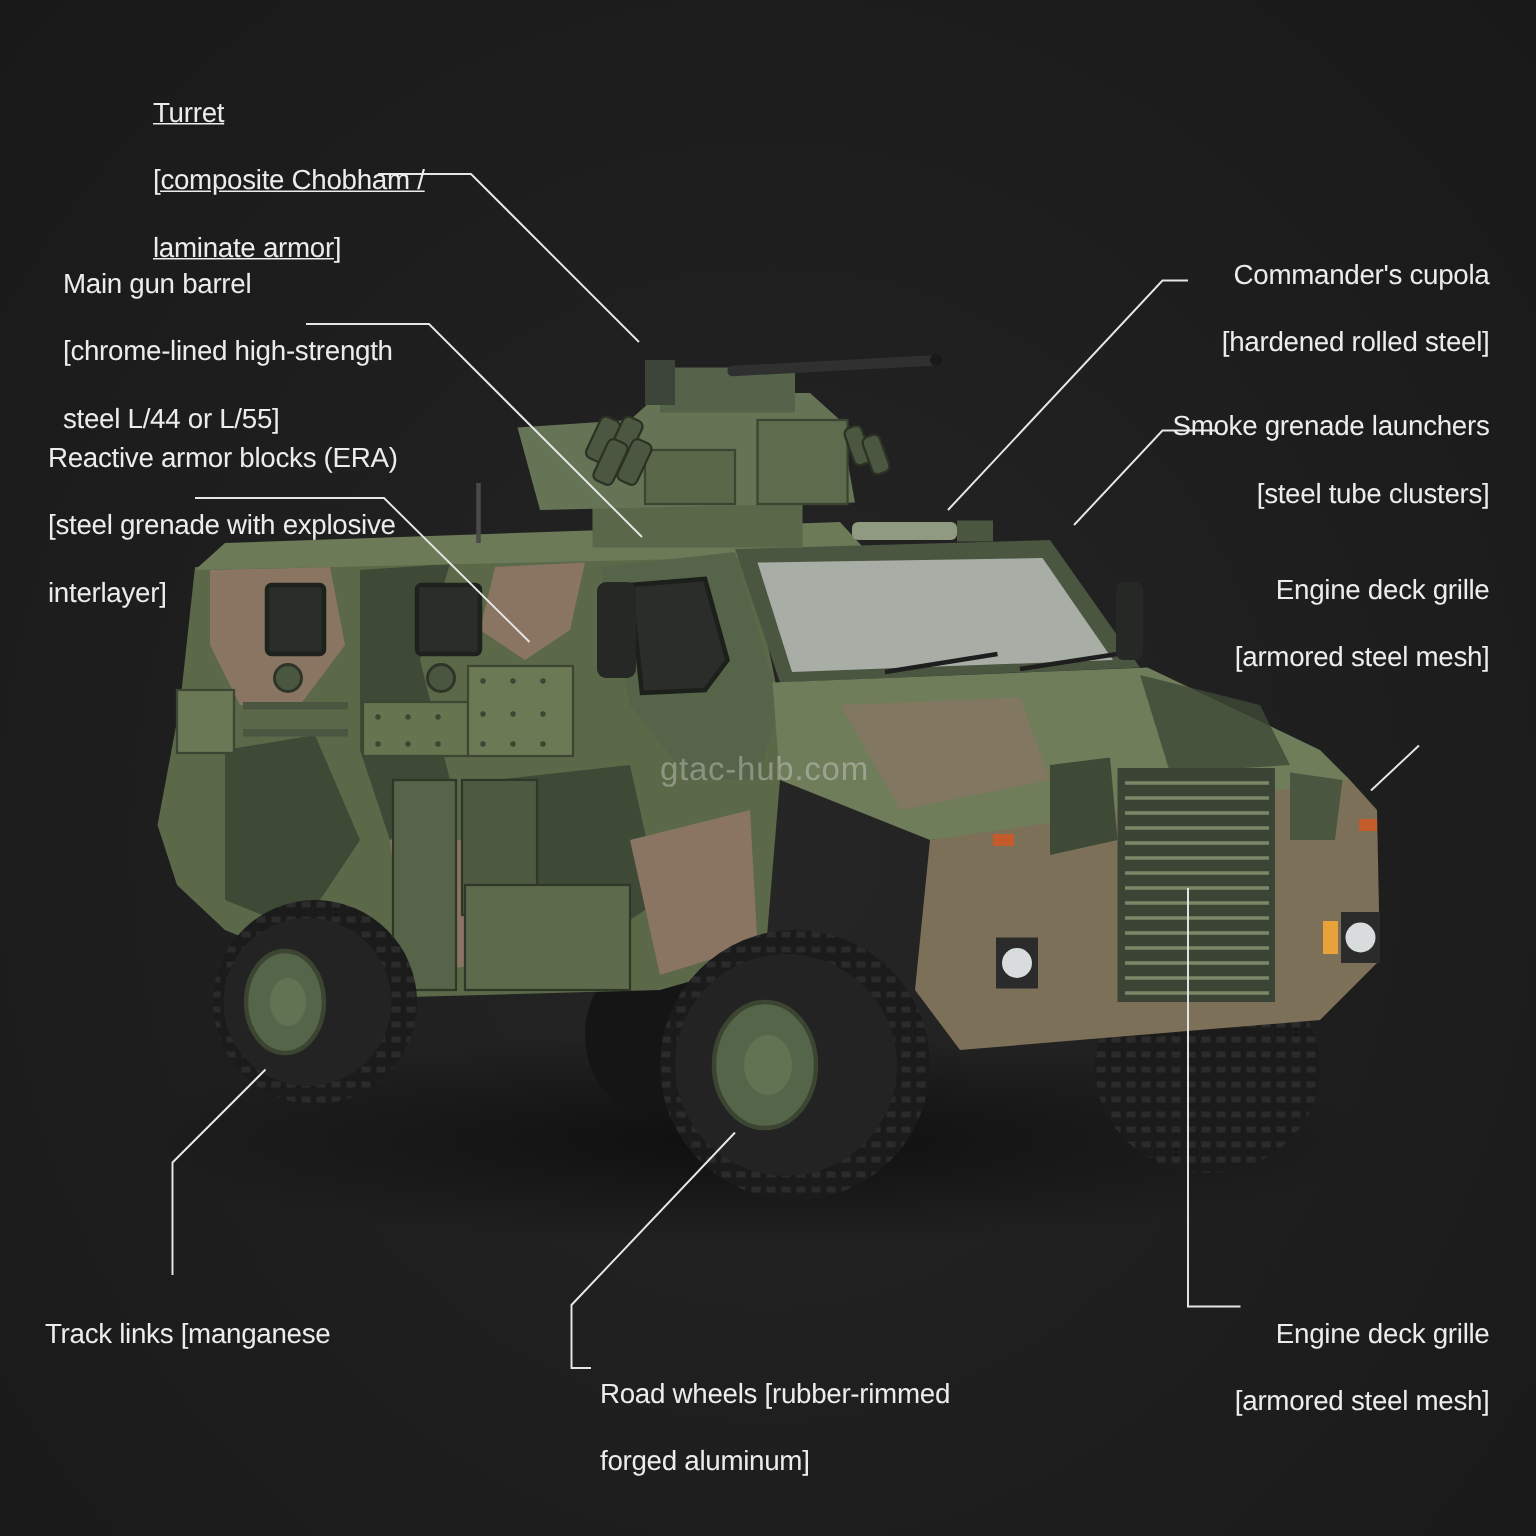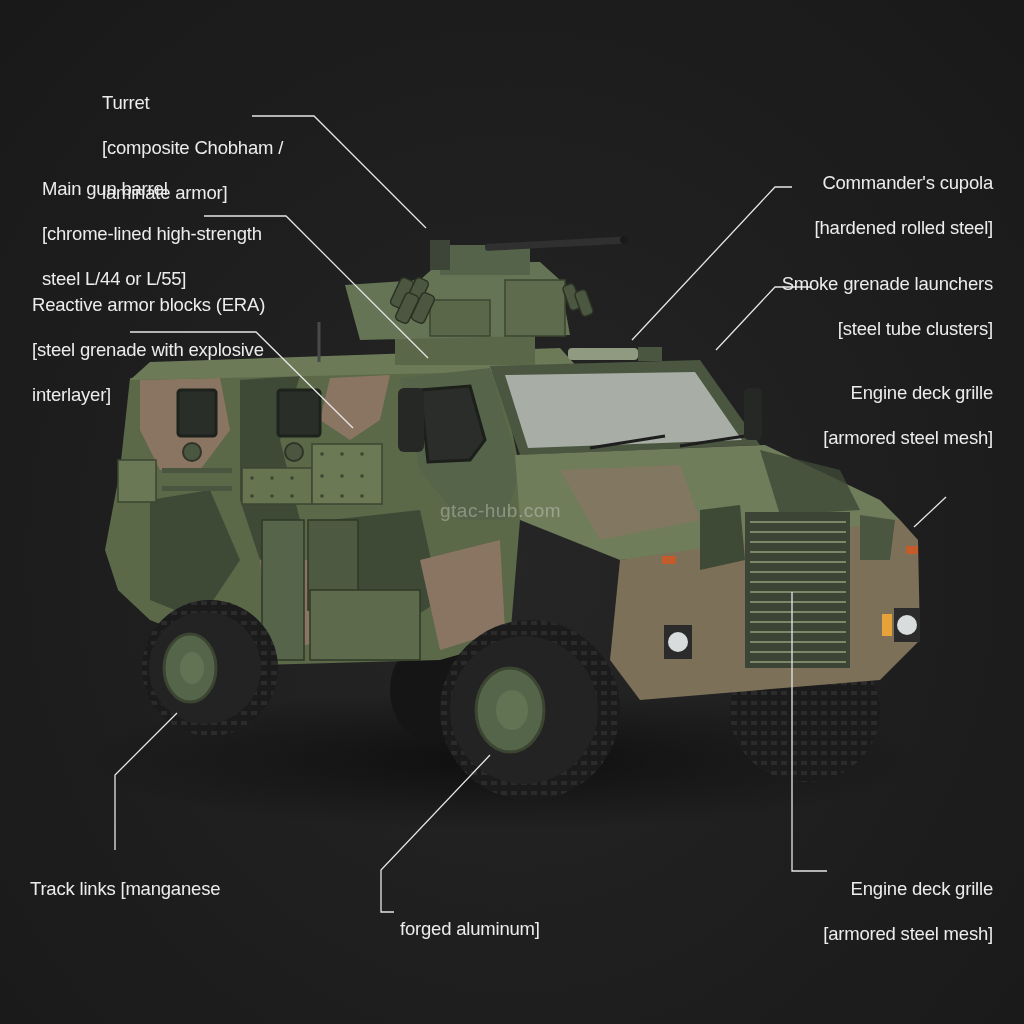--- a/index.html
+++ b/index.html
@@ -2,21 +2,21 @@
 <html><head>
 <meta charset="utf-8">
 <style>
   html,body{margin:0;padding:0;}
   body{width:1024px;height:1024px;overflow:hidden;background:#1c1c1d;position:relative;font-family:"Liberation Sans","DejaVu Sans",sans-serif;}
   .bg{position:absolute;inset:0;background:radial-gradient(ellipse at 50% 55%, #262627 0%, #1e1e1f 55%, #19191a 100%);}
   .label{position:absolute;color:#ececec;font-size:18.5px;line-height:22.5px;letter-spacing:-0.2px;white-space:pre-line;}
   .label.right{text-align:right;}
   .label span{display:block;}
   svg.overlay{position:absolute;left:0;top:0;}
-  .watermark{position:absolute;left:440px;top:500px;color:rgba(235,235,235,0.35);font-size:19px;letter-spacing:0.5px;}
+  .watermark{position:absolute;left:440px;top:500px;color:rgba(235,235,235,0.35);font-size:22px;letter-spacing:0.5px;}
 </style>
 </head>
 <body>
 
 <div class="bg"></div>
 
 <svg class="overlay" width="1024" height="1024" viewBox="0 0 1024 1024">
   <defs>
     <radialGradient id="shadow" cx="50%" cy="50%" r="50%">
       <stop offset="0%" stop-color="#0b0b0b" stop-opacity="0.85"></stop>
@@ -190,21 +190,21 @@
     <polyline points="130,332 256,332 353,428"></polyline>
     <polyline points="792,187 775,187 632,340"></polyline>
     <polyline points="812,287 775,287 716,350"></polyline>
     <polyline points="946,497 914,527"></polyline>
     <polyline points="115,850 115,775 177,713"></polyline>
     <polyline points="394,912 381,912 381,870 490,755"></polyline>
     <polyline points="827,871 792,871 792,592"></polyline>
   </g>
 </svg>
 
-<div class="label" style="left:102px;top:69px;">
+<div class="label" style="left:102px;top:41px;text-decoration:underline;">
   <span>Turret</span>
   <span>[composite Chobham /</span>
   <span>laminate armor]</span>
 </div>
 
 <div class="label" style="left:32px;top:155px;margin-left:10px;">
   <span>Main gun barrel</span>
   <span>[chrome-lined high-strength</span>
   <span>steel L/44 or L/55]</span>
 </div>
@@ -228,19 +228,20 @@
 <div class="label right" style="right:31px;top:359px;">
   <span>Engine deck grille</span>
   <span>[armored steel mesh]</span>
 </div>
 
 <div class="label" style="left:30px;top:855px;">
   <span>Track links [manganese</span>
 </div>
 
 <div class="label" style="left:400px;top:895px;">
+  <span>Road wheels [rubber-rimmed</span>
   <span>forged aluminum]</span>
 </div>
 
 <div class="label right" style="right:31px;top:855px;">
   <span>Engine deck grille</span>
   <span>[armored steel mesh]</span>
 </div>
 
 </body></html>

